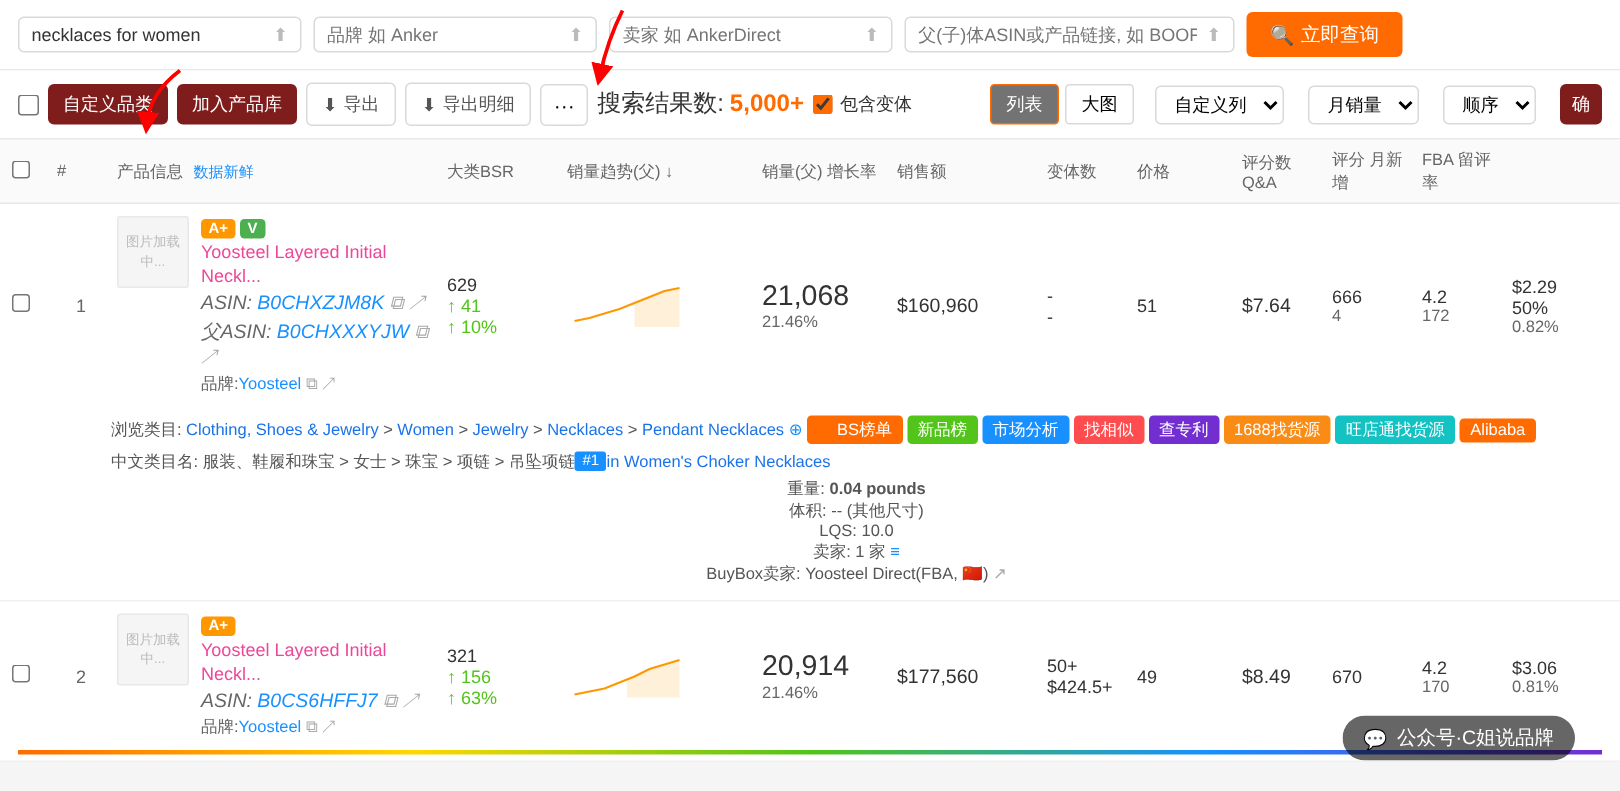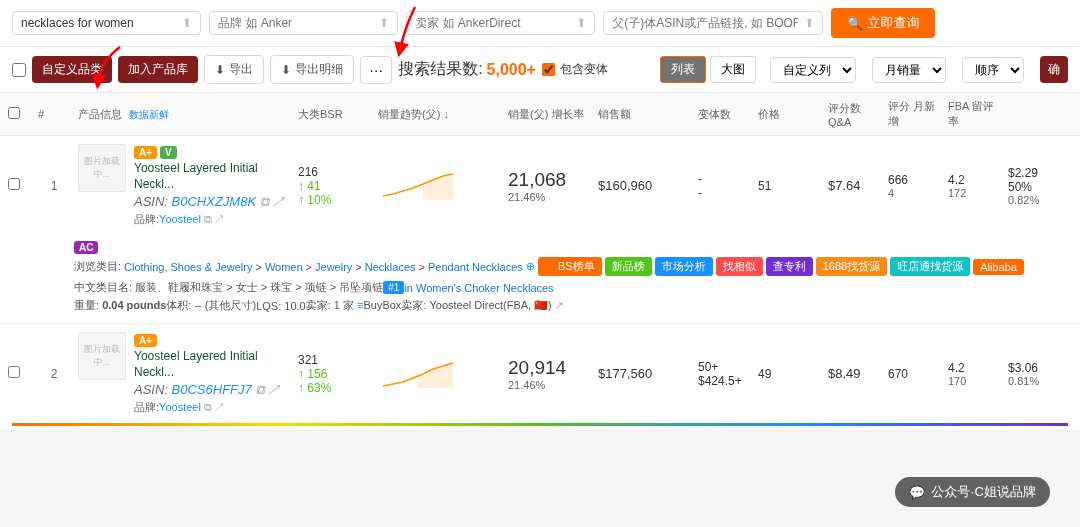--- a/index.html
+++ b/index.html
@@ -168,21 +168,21 @@
       display: flex;
       align-items: center;
       justify-content: center;
       font-size: 10px;
       color: #bbb;
       border-radius: 2px;
       flex-shrink: 0;
     }
 
     .product-info { display: flex; flex-direction: column; gap: 2px; }
-    .product-title { font-size: 12px; color: #14532d; cursor: pointer; line-height: 1.3; }
+    .product-title { font-size: 12px; color: #ec4899; cursor: pointer; line-height: 1.3; }
     .product-asin { font-size: 13px; color: #666; font-style: italic; }
     .product-brand { font-size: 11px; color: #666; }
     .badge-row { display: flex; gap: 3px; margin-top: 2px; }
     .badge {
       padding: 1px 5px;
       border-radius: 3px;
       font-size: 10px;
       font-weight: bold;
     }
     .badge-aplus { background: #ff9800; color: #fff; }
@@ -397,29 +397,34 @@
           <div class="badge-row">
             <span class="badge badge-aplus">A+</span>
             <span class="badge badge-v">V</span>
           </div>
           <div class="product-title">Yoosteel Layered Initial Neckl...</div>
           <div class="product-asin">
             ASIN: <span style="color:#1890ff;cursor:pointer;">B0CHXZJM8K</span>
             <span style="cursor:pointer;color:#aaa;">⧉</span>
             <span style="cursor:pointer;color:#aaa;">↗</span>
           </div>
+          <div class="product-asin">
+            父ASIN: <span style="color:#1890ff;cursor:pointer;">B0CHXXXYJW</span>
+            <span style="cursor:pointer;color:#aaa;">⧉</span>
+            <span style="cursor:pointer;color:#aaa;">↗</span>
+          </div>
           <div class="product-brand">
             品牌:<span style="color:#1890ff;cursor:pointer;">Yoosteel</span>
             <span style="cursor:pointer;color:#aaa;">⧉</span>
             <span style="cursor:pointer;color:#aaa;">↗</span>
           </div>
         </div>
       </div>
       <div class="td">
-        <div class="bsr-val">216</div>
+        <div class="bsr-val">629</div>
         <div class="up">↑ <span>41</span></div>
         <div class="up">↑ <span>10%</span></div>
       </div>
       <div class="td">
         <svg class="trend-chart" viewBox="0 0 80 36">
           <polyline points="5,30 15,28 25,25 35,22 45,18 55,14 65,10 75,8" fill="none" stroke="#ff9800" stroke-width="1.5"></polyline>
           <polygon points="45,18 55,14 65,10 75,8 75,34 45,34" fill="rgba(255,152,0,0.15)"></polygon>
         </svg>
       </div>
       <div class="td">
@@ -443,23 +448,20 @@
       </div>
       <div class="td">
         <div>$2.29</div>
         <div>50%</div>
         <div class="rating-count">0.82%</div>
       </div>
 
     </div>
 
     <div class="product-row-extra">
-      <div style="margin-bottom:4px;">
-        <span class="badge badge-ac">AC</span>
-      </div>
       <div class="breadcrumb-row">
         <span>浏览类目:</span>
         <span class="breadcrumb-link">Clothing, Shoes &amp; Jewelry</span>
         <span>&gt;</span>
         <span class="breadcrumb-link">Women</span>
         <span>&gt;</span>
         <span class="breadcrumb-link">Jewelry</span>
         <span>&gt;</span>
         <span class="breadcrumb-link">Necklaces</span>
         <span>&gt;</span>
@@ -472,21 +474,21 @@
         <button class="tag-btn tag-patent">查专利</button>
         <button class="tag-btn tag-1688">1688找货源</button>
         <button class="tag-btn tag-wangdian">旺店通找货源</button>
         <button class="tag-btn tag-alibaba">Alibaba</button>
       </div>
       <div class="meta-row">
         <span>中文类目名: 服装、鞋履和珠宝 &gt; 女士 &gt; 珠宝 &gt; 项链 &gt; 吊坠项链</span>
         <span style="background:#1890ff;color:#fff;padding:1px 5px;border-radius:2px;font-size:10px;">#1</span>
         <span class="breadcrumb-link">in Women's Choker Necklaces</span>
       </div>
-      <div class="meta-row" style="margin-top:3px;">
+      <div class="meta-row" style="margin-top:3px;flex-direction:column;">
         <span>重量: <strong>0.04 pounds</strong></span>
         <span>体积: -- (其他尺寸)</span>
         <span>LQS: 10.0</span>
         <span>卖家: 1 家 <span style="cursor:pointer;color:#1890ff;">≡</span></span>
         <span>BuyBox卖家: Yoosteel Direct(FBA, 🇨🇳) <span style="cursor:pointer;color:#aaa;">↗</span></span>
       </div>
     </div>
   </div>
 
   <div class="product-row">

